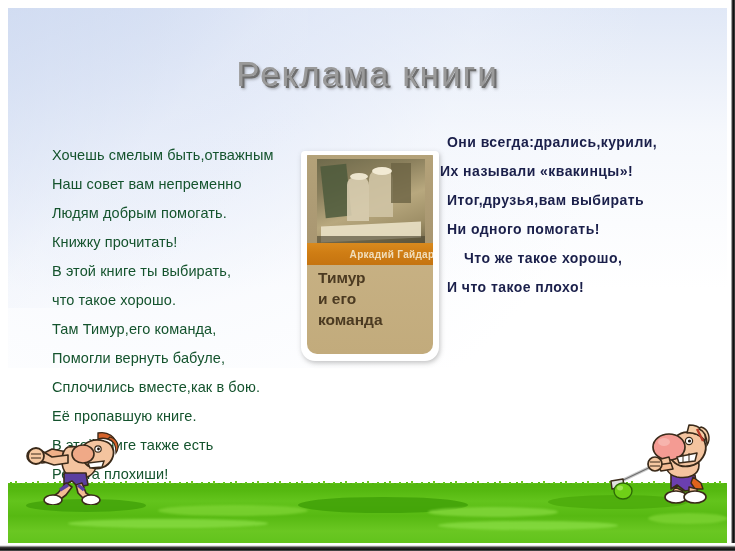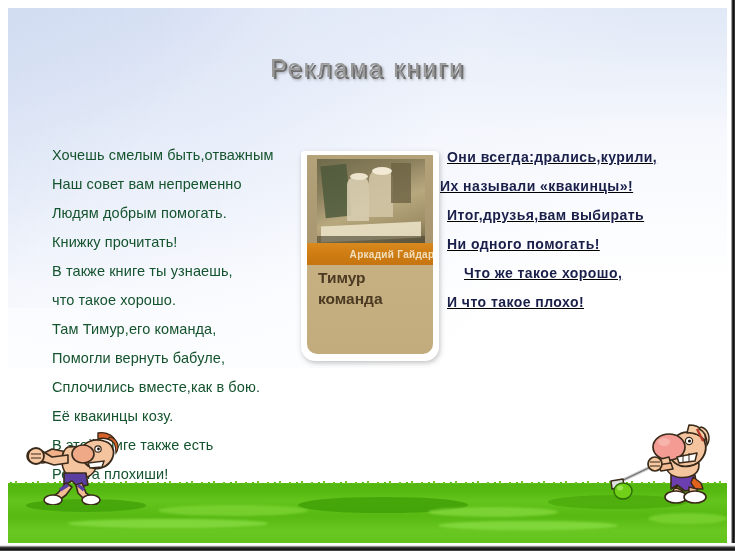--- a/index.html
+++ b/index.html
@@ -116,21 +116,21 @@
   .gp7 { left: 430px; top: 38px; width: 180px; height: 9px;  background: #8ade45; filter: blur(1px); }
   .gp8 { left: 640px; top: 30px; width: 80px;  height: 11px; background: #7fd535; filter: blur(1px); }
 
   
   .title {
     position: absolute;
     left: 0;
     top: 46px;
     width: 719px;
     text-align: center;
-    font-size: 25px;
+    font-size: 35px;
     font-weight: 400;
     letter-spacing: 2px;
     color: #9a9a9a;
     text-shadow: 2px 2px 0 #6f6f6f, 3px 3px 3px rgba(60,60,60,0.45);
     white-space: nowrap;
   }
 
   
   .poem-left {
     position: absolute;
@@ -144,24 +144,23 @@
     font-weight: normal;
     color: #14532d;
     line-height: 29px;
     white-space: nowrap;
     letter-spacing: 0.1px;
   }
 
   .poem-right {
     position: absolute;
     left: 432px;
-    top: 135px;
+    top: 120px;
     width: 280px;
     z-index: 5;
-    text-decoration: underline;
   }
   .poem-right .ln {
     font-size: 14px;
     font-weight: bold;
     color: #1a1f4a;
     line-height: 29px;
     white-space: nowrap;
     letter-spacing: 0.45px;
   }
   .poem-right .i1 { padding-left: 7px; }
@@ -288,26 +287,26 @@
       <div class="grass-patch gp8"></div>
     </div>
 
     <div class="title">Реклама книги</div>
 
     <div class="poem-left">
       <div class="ln">Хочешь смелым быть,отважным</div>
       <div class="ln">Наш совет вам непременно</div>
       <div class="ln">Людям добрым помогать.</div>
       <div class="ln">Книжку прочитать!</div>
-      <div class="ln">В также книге ты узнаешь,</div>
+      <div class="ln">В этой книге ты выбирать,</div>
       <div class="ln">что такое хорошо.</div>
       <div class="ln">Там Тимур,его команда,</div>
       <div class="ln">Помогли вернуть бабуле,</div>
       <div class="ln">Сплочились вместе,как в бою.</div>
-      <div class="ln">Её квакинцы козу.</div>
+      <div class="ln">Её пропавшую книге.</div>
       <div class="ln">В этой книге также есть</div>
       <div class="ln">Ребята плохиши!</div>
     </div>
 
     <div class="poem-right">
       <div class="ln i1">Они всегда:дрались,курили,</div>
       <div class="ln">Их называли «квакинцы»!</div>
       <div class="ln i1">Итог,друзья,вам выбирать</div>
       <div class="ln i1">Ни одного помогать!</div>
       <div class="ln i2">Что же такое хорошо,</div>
@@ -326,20 +325,21 @@
             <div class="ill-hat2"></div>
             <div class="ill-table"></div>
             <div class="ill-dark"></div>
           </div>
         </div>
         <div class="book-band">
           <span class="book-author">Аркадий Гайдар</span>
         </div>
         <div class="book-title">
           <span>Тимур</span>
+          <span>и его</span>
           <span>команда</span>
         </div>
       </div>
     </div>
 
     <div class="toon-soccer">
       <svg viewBox="0 0 108 78" width="108" height="78" xmlns="http://www.w3.org/2000/svg">
 
         <path d="M60 26 L40 22 L28 28 L22 26 L20 32 L30 36 L44 34 L60 34 Z" fill="#f0b088" stroke="#3a2a1a" stroke-width="1.6" stroke-linejoin="round"></path>
         <circle cx="22" cy="29" r="7" fill="#f3bb94" stroke="#3a2a1a" stroke-width="1.6"></circle>

